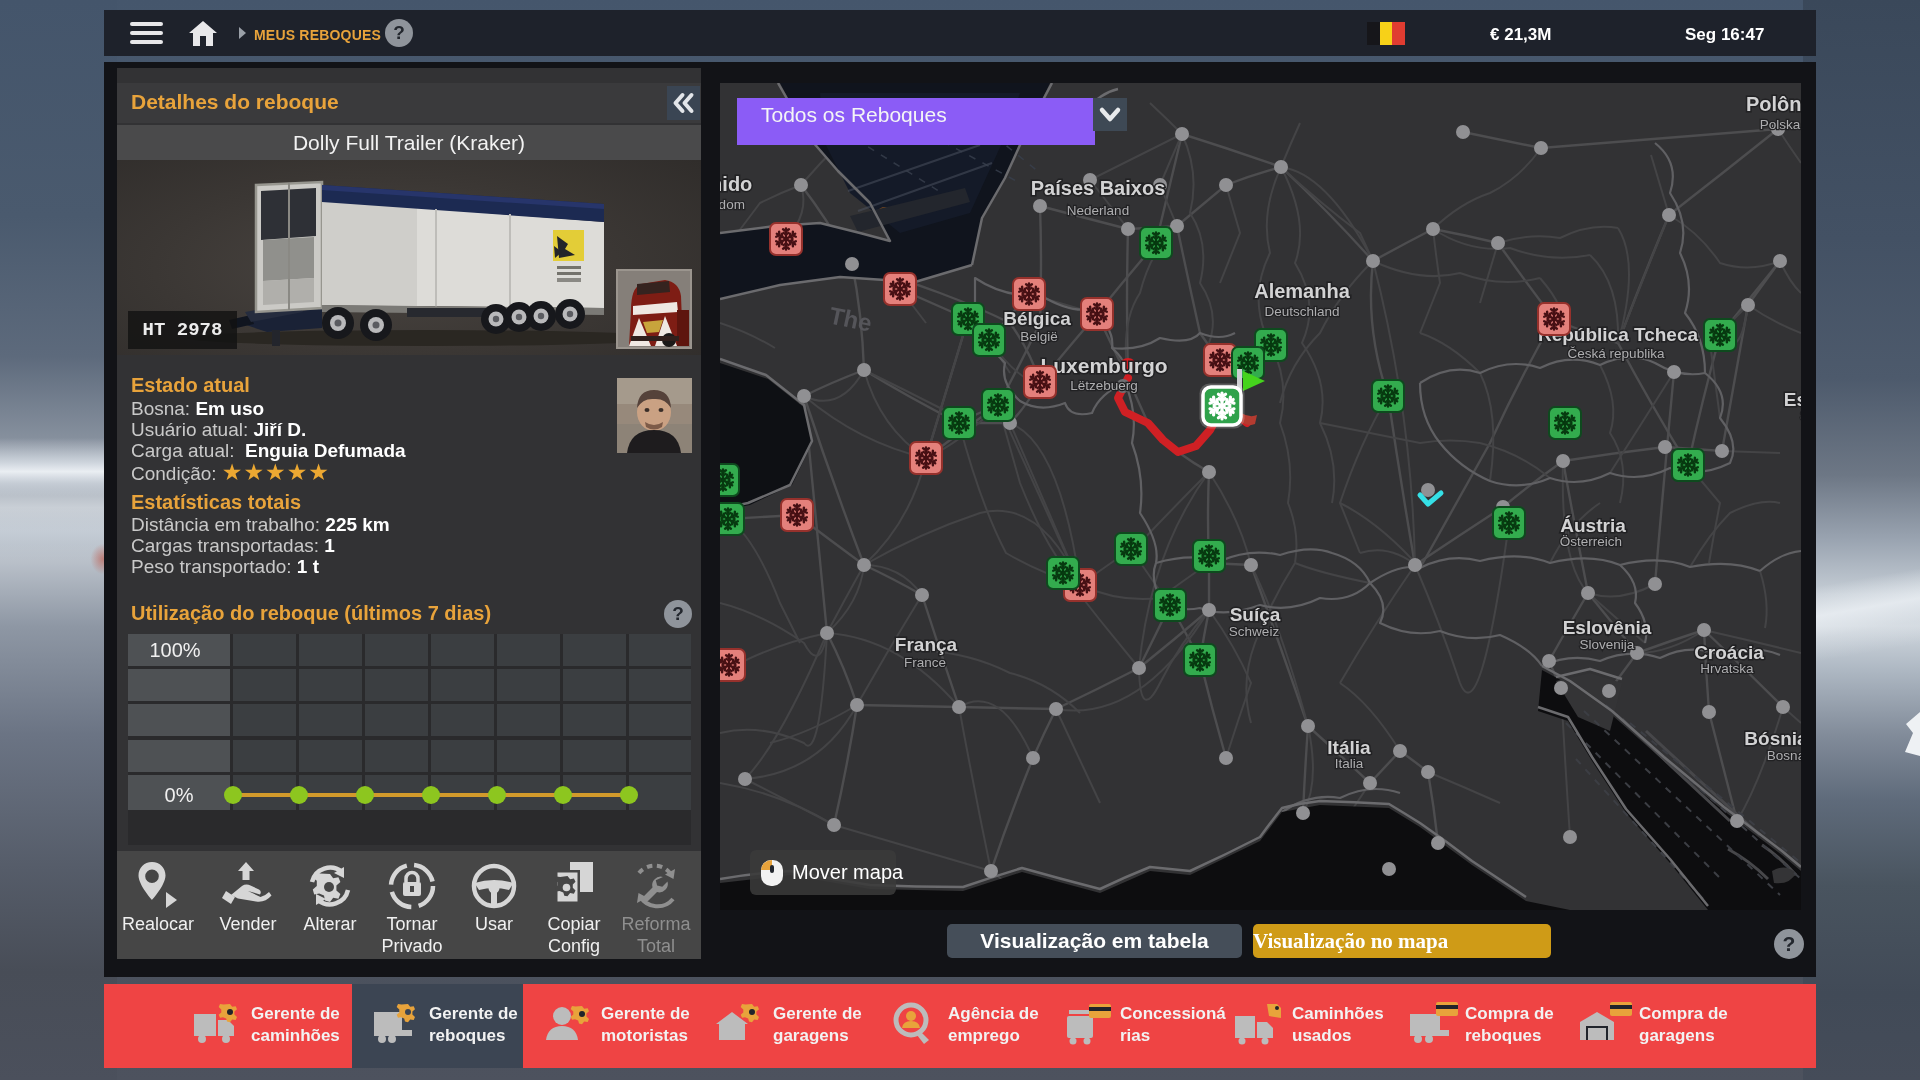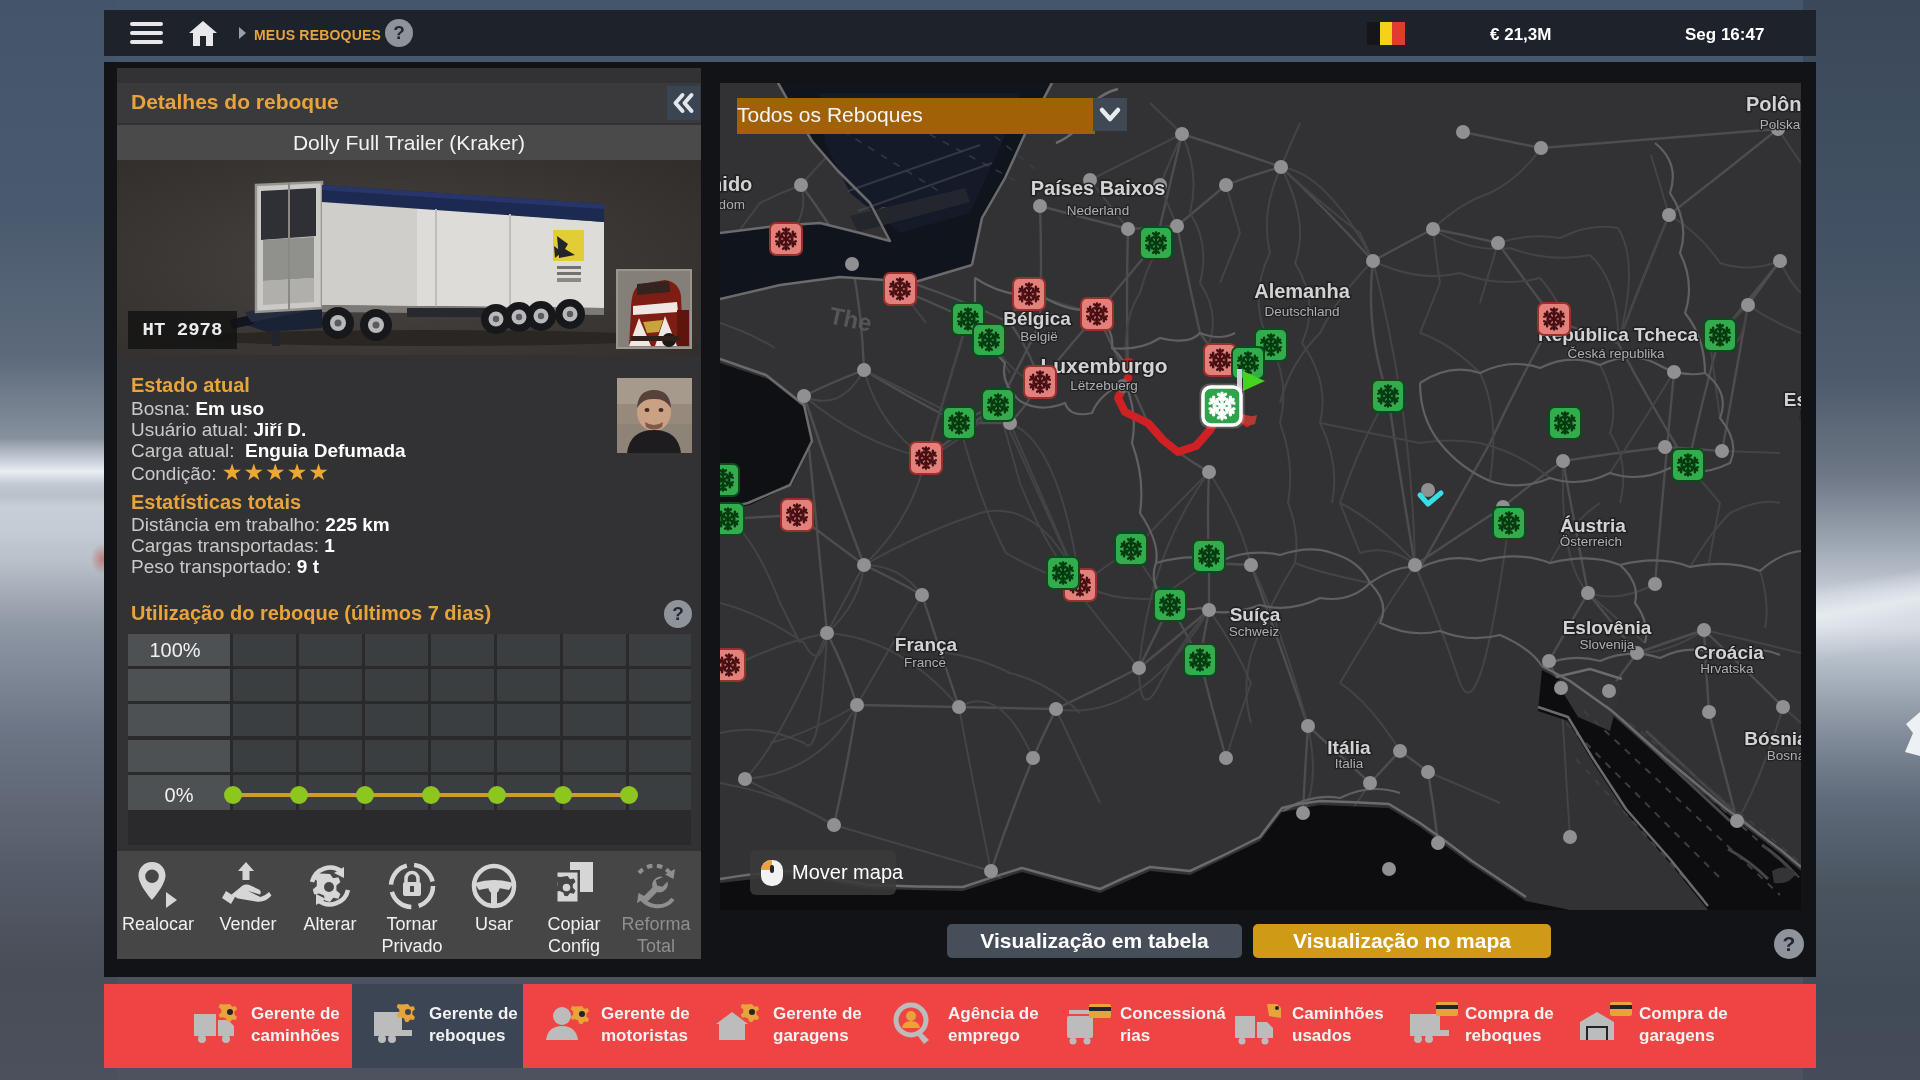--- a/index.html
+++ b/index.html
@@ -39,25 +39,25 @@
   .row { position:absolute; left:14px; white-space:nowrap; }
   #photo { left:500px; top:310px; width:75px; height:75px; overflow:hidden; }
   #chart { left:11px; top:566px; width:563px; height:176px; }
   .cell { position:absolute; background:#3b3e41; }
   .cellL { position:absolute; background:#4e5154; }
   #acts { left:0; top:783px; width:584px; height:108px; background:#464646; }
   .act { position:absolute; top:8px; text-align:center; color:#f0f0f0; font-size:18px; line-height:22px; }
   .act .ic { height:54px; }
   .dim { color:#8f8f8f; }
   #mapwrap { left:616px; top:21px; width:1081px; height:827px; background:#323234; overflow:hidden; }
-  #drop { left:633px; top:36px; width:358px; height:36px; background:#a16207; color:#f4f5f6; font-size:21px; line-height:33px; }
+  #drop { left:633px; top:36px; width:358px; height:47px; background:#8b5cf6; color:#f4f5f6; font-size:21px; line-height:33px; padding-left:24px; }
   #dropbtn { left:989px; top:36px; width:34px; height:33px; background:#3e4955; }
   #mover { left:646px; top:788px; width:146px; height:45px; background:rgba(58,58,58,.88); border-radius:6px; color:#fff; font-size:20px; line-height:45px; padding-left:42px; white-space:nowrap; }
   #btab { left:843px; top:862px; width:295px; height:34px; border-radius:5px; background:#454e59; color:#fff; font-size:21px; font-weight:bold; text-align:center; line-height:34px; }
-  #bmap { left:1149px; top:862px; width:298px; height:34px; border-radius:5px; background:#cf9b17; color:#fff; font-size:21px; font-weight:bold; text-align:center; line-height:34px; }
+  #bmap { left:1149px; top:862px; width:298px; height:34px; border-radius:5px; background:#cf9b17; color:#fff; font-size:21px; font-weight:bold; text-align:left; line-height:34px;font-family:Liberation Serif, serif; }
   #nav { left:104px; top:984px; width:1712px; height:84px; background:#ef4444; }
   .ntxt { position:absolute; color:#f2f2f2; font-size:17px; font-weight:bold; line-height:22px; white-space:nowrap; }
 </style>
 </head>
 <body>
 <div class="abs" id="bg"></div>
 <div class="abs" id="bgl"></div>
 <div class="abs" id="bgr"></div>
 <div class="streak" style="left:0;top:438px;width:117px;height:58px;background:linear-gradient(180deg,rgba(230,235,240,0) 0%,rgba(225,231,238,.75) 42%,rgba(238,242,246,.95) 58%,rgba(215,222,230,.6) 78%,rgba(210,218,226,0) 100%);"></div>
 <div class="streak" style="left:0;top:508px;width:117px;height:52px;background:linear-gradient(180deg,rgba(205,213,222,0) 0%,rgba(198,207,217,.55) 45%,rgba(188,198,209,.35) 70%,rgba(190,199,209,0) 100%);"></div>
@@ -187,21 +187,21 @@
   <path d="M20 30 Q21 12 37 12 Q53 12 54 30 Q48 20 37 21 Q26 20 20 30 Z" fill="#55423a"></path>
   <path d="M10 75 Q13 52 37 52 Q61 52 64 75 Z" fill="#1e1c1e"></path>
   <path d="M28 44 Q37 50 46 44 L45 49 Q37 54 29 49 Z" fill="#7d5b48"></path>
   <ellipse cx="30" cy="32" rx="2.5" ry="2" fill="#3a2e28"></ellipse>
   <ellipse cx="44" cy="32" rx="2.5" ry="2" fill="#3a2e28"></ellipse>
 </svg>
 </div>
     <div class="row ohead" style="top:423px">Estatísticas totais</div>
     <div class="row" style="top:446px"><span class="lab">Distância em trabalho: </span><span class="val">225 km</span></div>
     <div class="row" style="top:467px"><span class="lab">Cargas transportadas: </span><span class="val">1</span></div>
-    <div class="row" style="top:488px"><span class="lab">Peso transportado: </span><span class="val">9 t</span></div>
+    <div class="row" style="top:488px"><span class="lab">Peso transportado: </span><span class="val">1 t</span></div>
     <div class="row ohead" style="top:534px">Utilização do reboque (últimos 7 dias)</div>
     <div class="abs qcirc" style="left:547px;top:532px;font-size:19px;line-height:28px;">?</div>
     <div class="abs" style="left:11px;top:566px;width:563px;height:211px;background:#2a2a2c"></div>
     <div class="abs" id="chart">
 
 <div class="cellL" style="left:0;top:0px;width:102px;height:32px"></div>
 <div class="cell" style="left:105px;top:0px;width:63px;height:32px"></div>
 <div class="cell" style="left:171px;top:0px;width:63px;height:32px"></div>
 <div class="cell" style="left:237px;top:0px;width:63px;height:32px"></div>
 <div class="cell" style="left:303px;top:0px;width:63px;height:32px"></div>

